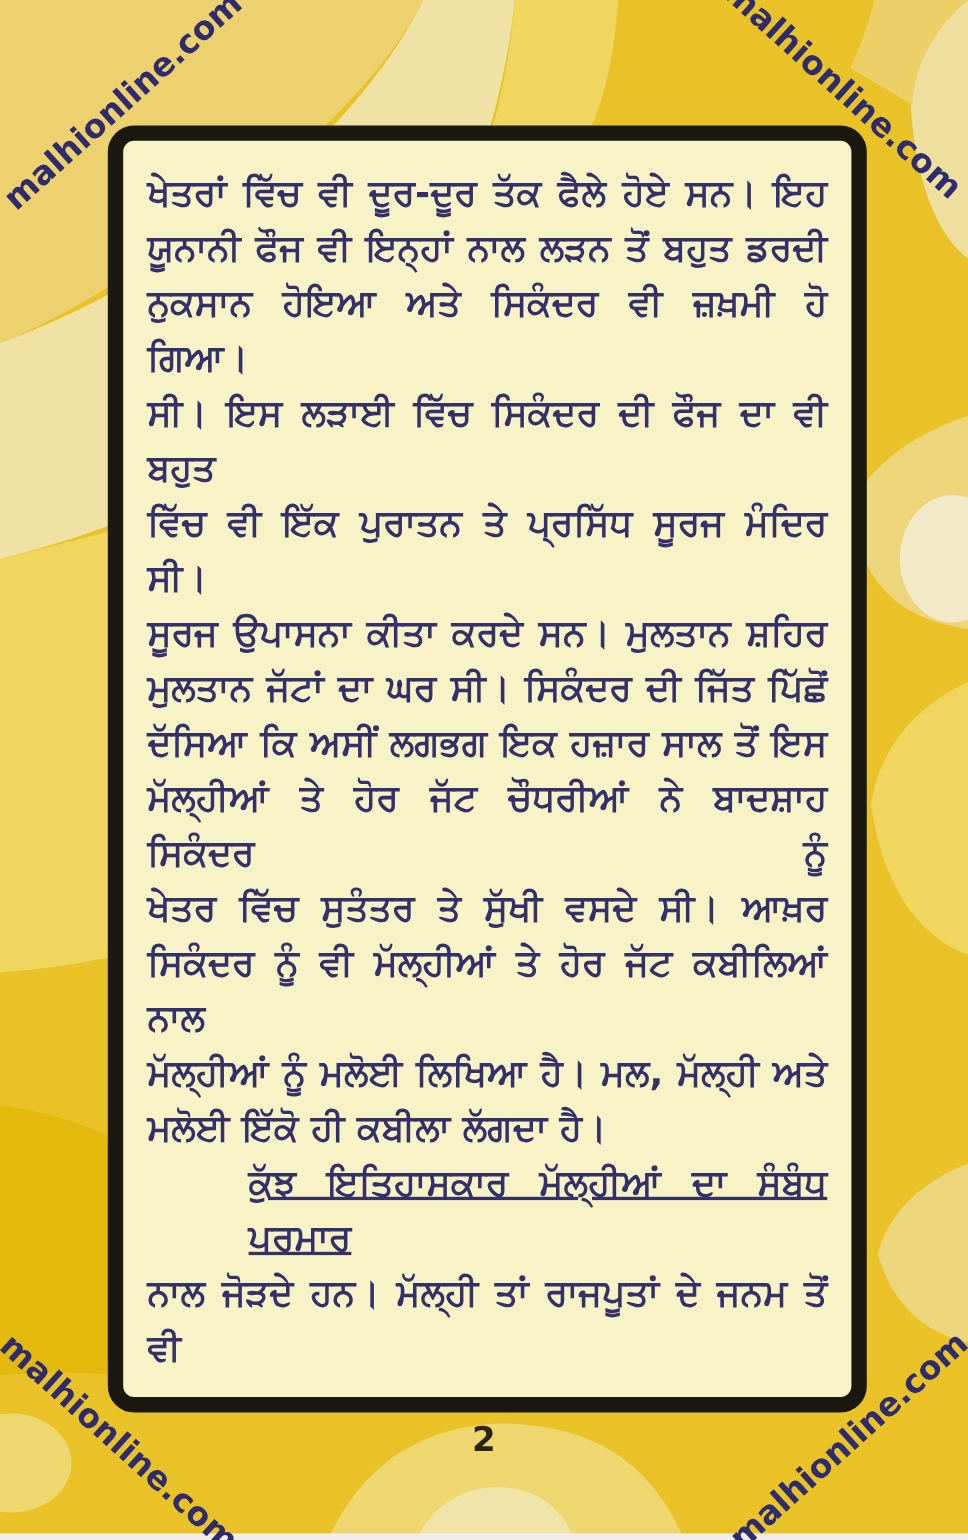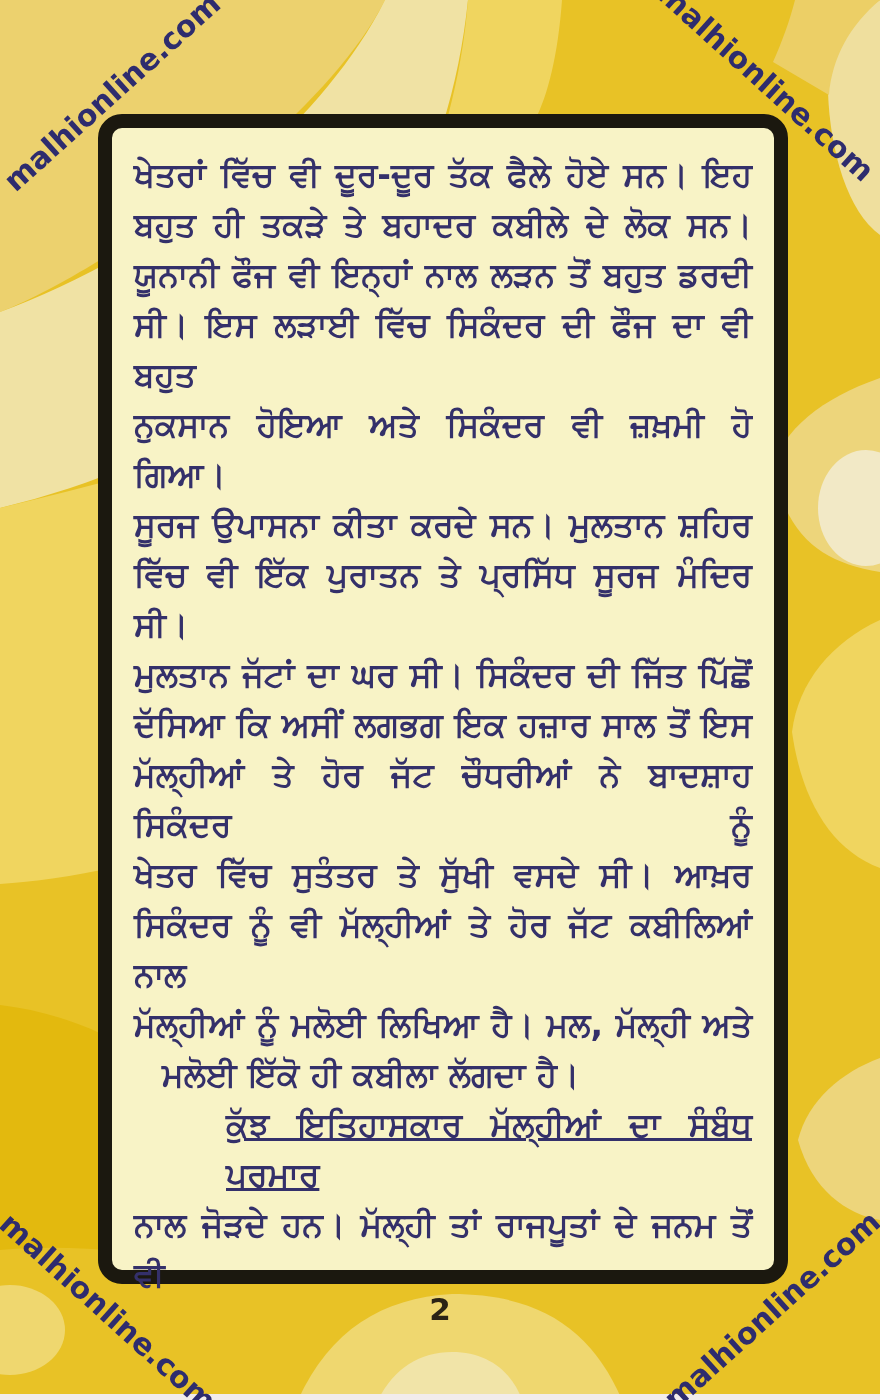--- a/index.html
+++ b/index.html
@@ -32,21 +32,21 @@
   .para { margin: 0; }
   .line {
     font-size: 33px;
     line-height: 50px;
     font-weight: 600;
     color: #34306A;
     text-align: justify;
     text-align-last: justify;
     white-space: normal;
   }
-  .line.last { text-align-last: left; margin-left: 28px; }
+  .line.last { text-align-last: left; }
   .line.indent { padding-left: 92px; text-decoration: underline; }
   .watermark {
     position: absolute;
     font-size: 30px;
     font-weight: bold;
     color: #2E2C6E;
     white-space: nowrap;
     transform-origin: center;
   }
   .wm-tl { left: 112px; top: 92px;  transform: translate(-50%,-50%) rotate(-42deg); }
@@ -86,26 +86,25 @@
 </svg>
 
 <div class="watermark wm-tl">malhionline.com</div>
 <div class="watermark wm-tr">malhionline.com</div>
 <div class="watermark wm-bl">malhionline.com</div>
 <div class="watermark wm-br">malhionline.com</div>
 
 <div class="text-box">
   <div class="para">
     <div class="line">ਖੇਤਰਾਂ ਵਿੱਚ ਵੀ ਦੂਰ-ਦੂਰ ਤੱਕ ਫੈਲੇ ਹੋਏ ਸਨ। ਇਹ</div>
-    <div class="line">ਬਹੁਤ ਹੀ ਤਕੜੇ ਤੇ ਬਹਾਦਰ ਕਬੀਲੇ ਦੇ ਲੋਕ ਸਨ।</div>
     <div class="line">ਯੂਨਾਨੀ ਫੌਜ ਵੀ ਇਨ੍ਹਾਂ ਨਾਲ ਲੜਨ ਤੋਂ ਬਹੁਤ ਡਰਦੀ</div>
+    <div class="line">ਨੁਕਸਾਨ ਹੋਇਆ ਅਤੇ ਸਿਕੰਦਰ ਵੀ ਜ਼ਖ਼ਮੀ ਹੋ ਗਿਆ।</div>
     <div class="line">ਸੀ। ਇਸ ਲੜਾਈ ਵਿੱਚ ਸਿਕੰਦਰ ਦੀ ਫੌਜ ਦਾ ਵੀ ਬਹੁਤ</div>
-    <div class="line">ਨੁਕਸਾਨ ਹੋਇਆ ਅਤੇ ਸਿਕੰਦਰ ਵੀ ਜ਼ਖ਼ਮੀ ਹੋ ਗਿਆ।</div>
+    <div class="line">ਵਿੱਚ ਵੀ ਇੱਕ ਪੁਰਾਤਨ ਤੇ ਪ੍ਰਸਿੱਧ ਸੂਰਜ ਮੰਦਿਰ ਸੀ।</div>
     <div class="line">ਸੂਰਜ ਉਪਾਸਨਾ ਕੀਤਾ ਕਰਦੇ ਸਨ। ਮੁਲਤਾਨ ਸ਼ਹਿਰ</div>
-    <div class="line">ਵਿੱਚ ਵੀ ਇੱਕ ਪੁਰਾਤਨ ਤੇ ਪ੍ਰਸਿੱਧ ਸੂਰਜ ਮੰਦਿਰ ਸੀ।</div>
     <div class="line">ਮੁਲਤਾਨ ਜੱਟਾਂ ਦਾ ਘਰ ਸੀ। ਸਿਕੰਦਰ ਦੀ ਜਿੱਤ ਪਿੱਛੋਂ</div>
     <div class="line">ਦੱਸਿਆ ਕਿ ਅਸੀਂ ਲਗਭਗ ਇਕ ਹਜ਼ਾਰ ਸਾਲ ਤੋਂ ਇਸ</div>
     <div class="line">ਮੱਲ੍ਹੀਆਂ ਤੇ ਹੋਰ ਜੱਟ ਚੌਧਰੀਆਂ ਨੇ ਬਾਦਸ਼ਾਹ ਸਿਕੰਦਰ ਨੂੰ</div>
     <div class="line">ਖੇਤਰ ਵਿੱਚ ਸੁਤੰਤਰ ਤੇ ਸੁੱਖੀ ਵਸਦੇ ਸੀ। ਆਖ਼ਰ</div>
     <div class="line">ਸਿਕੰਦਰ ਨੂੰ ਵੀ ਮੱਲ੍ਹੀਆਂ ਤੇ ਹੋਰ ਜੱਟ ਕਬੀਲਿਆਂ ਨਾਲ</div>
     <div class="line">ਮੱਲ੍ਹੀਆਂ ਨੂੰ ਮਲੋਈ ਲਿਖਿਆ ਹੈ। ਮਲ, ਮੱਲ੍ਹੀ ਅਤੇ</div>
     <div class="line last">ਮਲੋਈ ਇੱਕੋ ਹੀ ਕਬੀਲਾ ਲੱਗਦਾ ਹੈ।</div>
   </div>
   <div class="para">
     <div class="line indent">ਕੁੱਝ ਇਤਿਹਾਸਕਾਰ ਮੱਲ੍ਹੀਆਂ ਦਾ ਸੰਬੰਧ ਪਰਮਾਰ</div>

